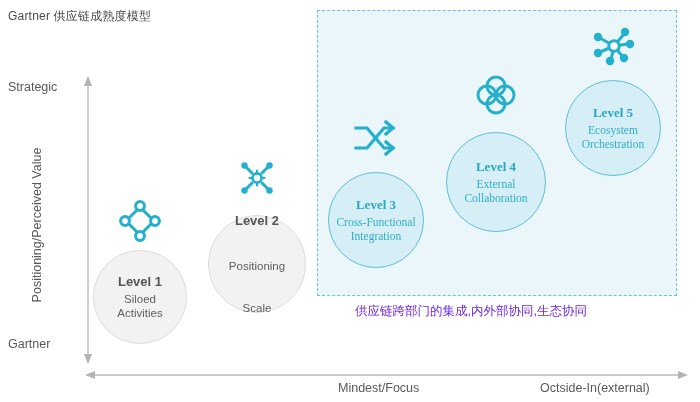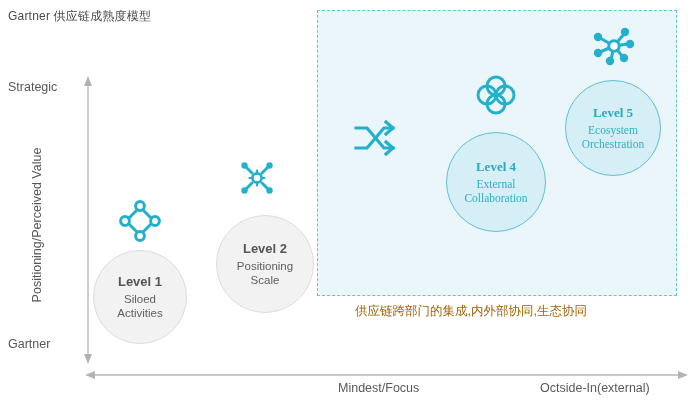--- a/index.html
+++ b/index.html
@@ -126,21 +126,21 @@
   .level-icon {
     position: absolute;
   }
 
   
   #region-caption {
     position: absolute;
     left: 355px;
     top: 303px;
     font-size: 12.5px;
-    color: #a16207;
+    color: #6d28d9;
     white-space: nowrap;
   }
 </style>
 </head>
 <body>
 
 <div id="stage">
 
   <div id="highlight-region"></div>
 
@@ -195,34 +195,39 @@
     <g fill="none" stroke="#23b0cc" stroke-width="2.6">
       <circle cx="23" cy="23" r="4.6"></circle>
       <g stroke-width="2.2" stroke-linecap="round">
         <line x1="23" y1="15.5" x2="23" y2="18.4"></line>
         <line x1="23" y1="27.6" x2="23" y2="30.5"></line>
         <line x1="15.5" y1="23" x2="18.4" y2="23"></line>
         <line x1="27.6" y1="23" x2="30.5" y2="23"></line>
       </g>
     </g>
   </svg>
-  <div class="bubble gray" style="left:216px; top:215px; width:98px; height:98px;">
+  <div class="bubble gray" style="left:208px; top:215px; width:98px; height:98px;gap:28px;">
     <div class="bubble-title">Level 2</div>
     <div class="bubble-sub">Positioning</div>
     <div class="bubble-sub">Scale</div>
   </div>
 
   <svg class="level-icon" style="left:352px; top:118px;" width="48" height="40" viewBox="0 0 48 40">
     <g fill="none" stroke="#23b0cc" stroke-width="3.2" stroke-linecap="square">
       <path d="M4 10 H15 L32 30 H41"></path>
       <path d="M4 30 H15 L32 10 H41"></path>
       <polyline points="34,4 41,10 34,16"></polyline>
       <polyline points="34,24 41,30 34,36"></polyline>
     </g>
   </svg>
+  <div class="bubble teal" style="left:328px; top:172px; width:96px; height:96px;">
+    <div class="bubble-title">Level 3</div>
+    <div class="bubble-sub">Cross-Functional</div>
+    <div class="bubble-sub">Integration</div>
+  </div>
 
   <svg class="level-icon" style="left:473px; top:72px;" width="46" height="46" viewBox="0 0 46 46">
     <g fill="none" stroke="#23b0cc" stroke-width="2.9">
       <circle cx="23" cy="14" r="9"></circle>
       <circle cx="23" cy="32" r="9"></circle>
       <circle cx="14" cy="23" r="9"></circle>
       <circle cx="32" cy="23" r="9"></circle>
     </g>
   </svg>
   <div class="bubble teal" style="left:446px; top:132px; width:100px; height:100px;">

